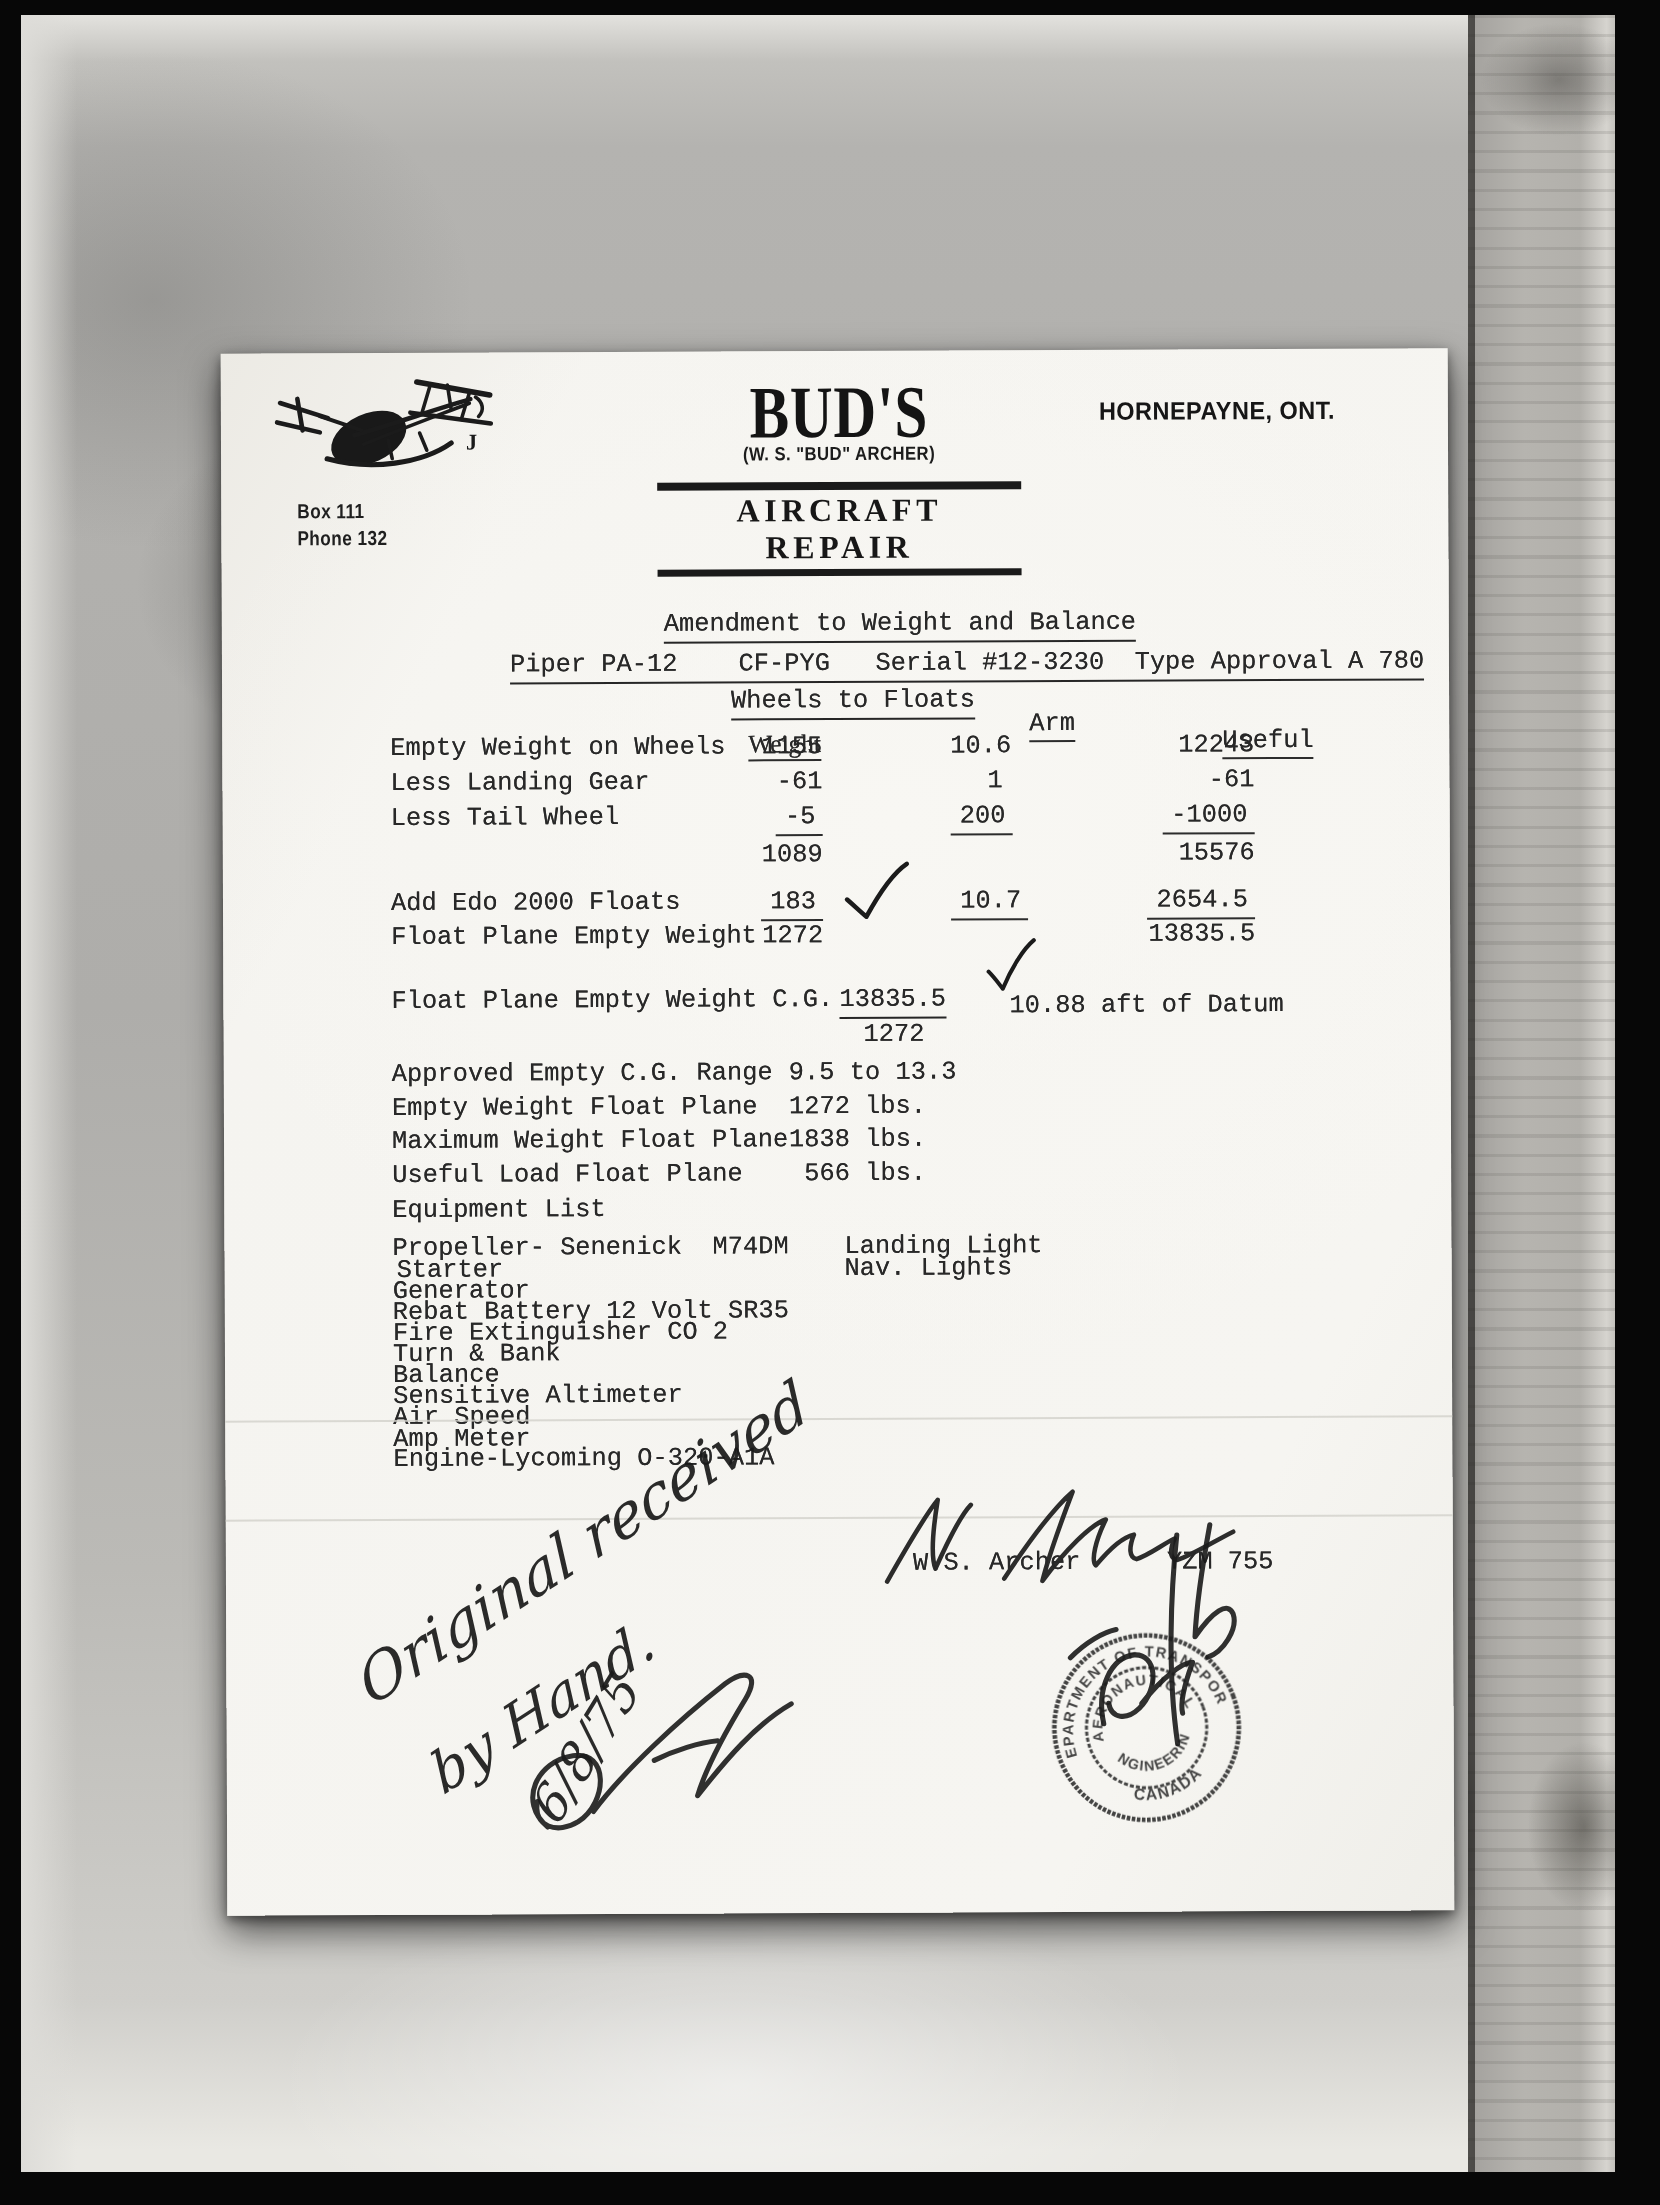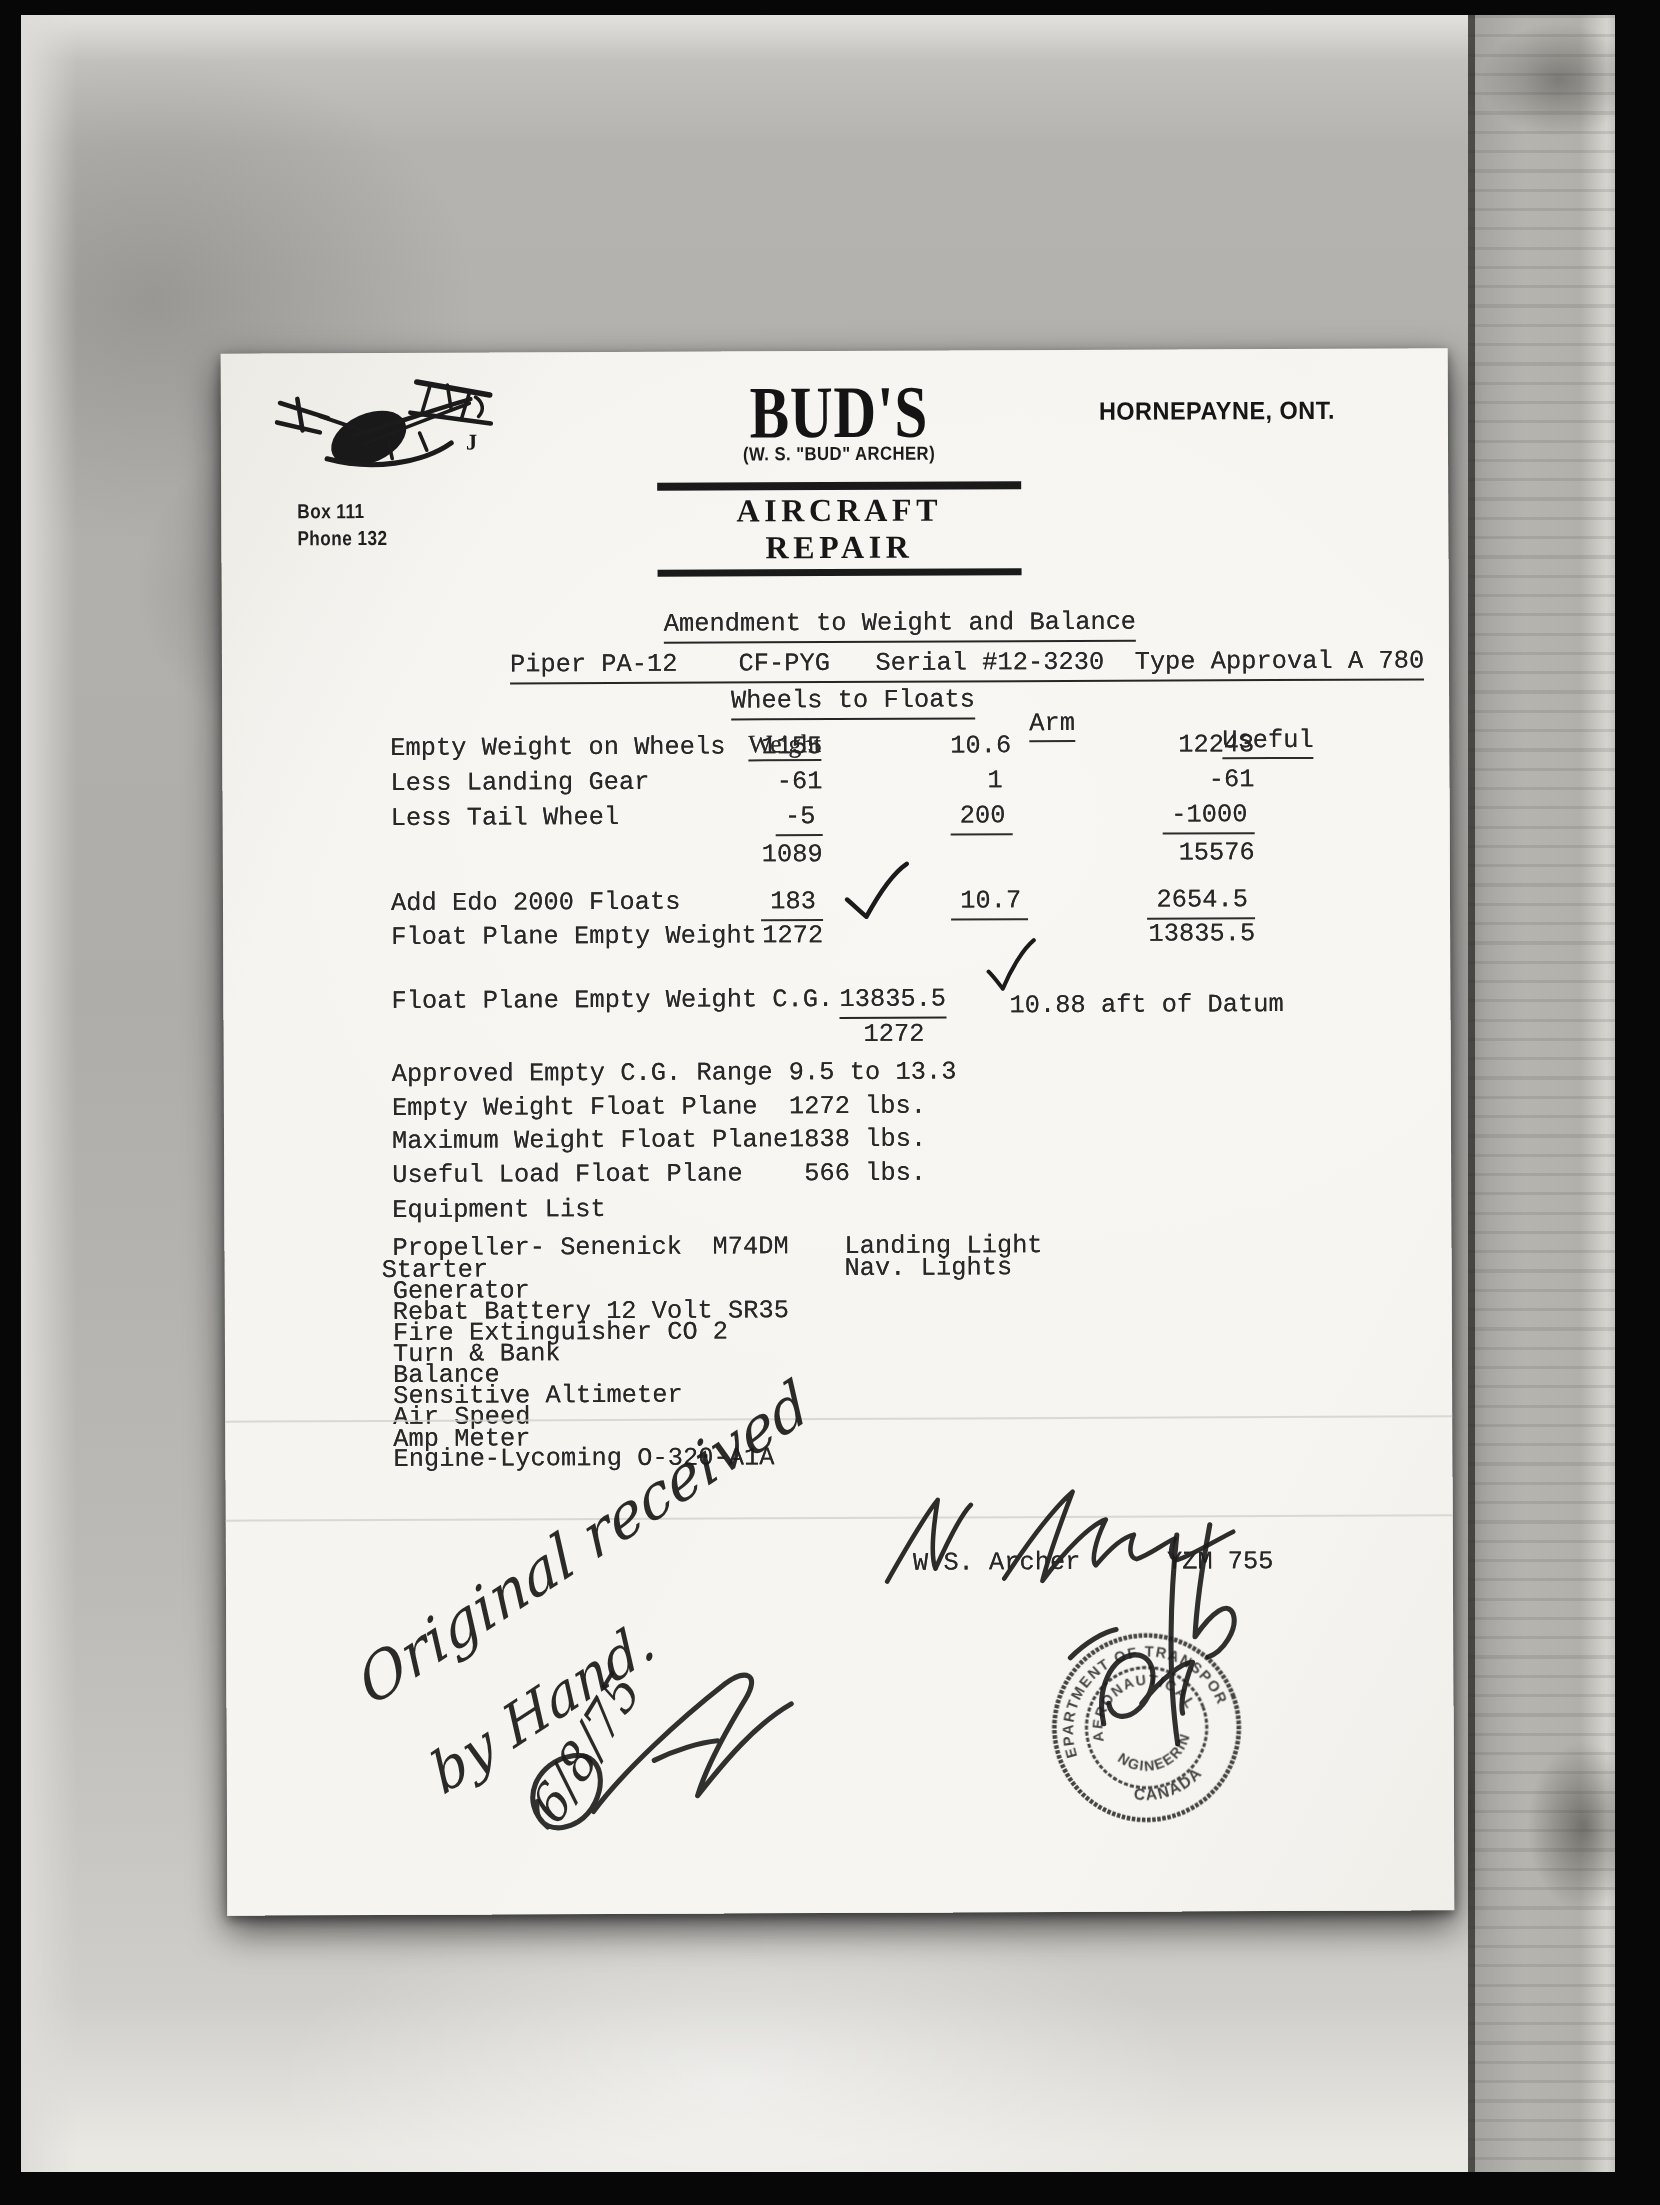--- a/index.html
+++ b/index.html
@@ -159,21 +159,21 @@
   <div class="t" style="left:565px;top:708px;">9.5 to 13.3</div>
   <div class="t" style="left:168px;top:742px;">Empty Weight Float Plane</div>
   <div class="t" style="left:565px;top:742px;">1272 lbs.</div>
   <div class="t" style="left:168px;top:775px;">Maximum Weight Float Plane</div>
   <div class="t" style="left:565px;top:775px;">1838 lbs.</div>
   <div class="t" style="left:168px;top:809px;">Useful Load Float Plane</div>
   <div class="t" style="left:580px;top:809px;">566 lbs.</div>
 
   <div class="t" style="left:168px;top:844px;">Equipment List</div>
   <div class="t" style="left:168px;top:882px;">Propeller- Senenick  M74DM</div>
-  <div class="t" style="left:157px;top:904px;">Starter</div>
+  <div class="t" style="left:172px;top:904px;">Starter</div>
   <div class="t" style="left:168px;top:925px;">Generator</div>
   <div class="t" style="left:168px;top:946px;">Rebat Battery 12 Volt SR35</div>
   <div class="t" style="left:168px;top:967px;">Fire Extinguisher CO 2</div>
   <div class="t" style="left:168px;top:988px;">Turn &amp; Bank</div>
   <div class="t" style="left:168px;top:1009px;">Balance</div>
   <div class="t" style="left:168px;top:1030px;">Sensitive Altimeter</div>
   <div class="t" style="left:168px;top:1051px;">Air Speed</div>
   <div class="t" style="left:168px;top:1073px;">Amp Meter</div>
   <div class="t" style="left:168px;top:1093px;">Engine-Lycoming O-320-A1A</div>
   <div class="t" style="left:620px;top:882px;">Landing Light</div>

